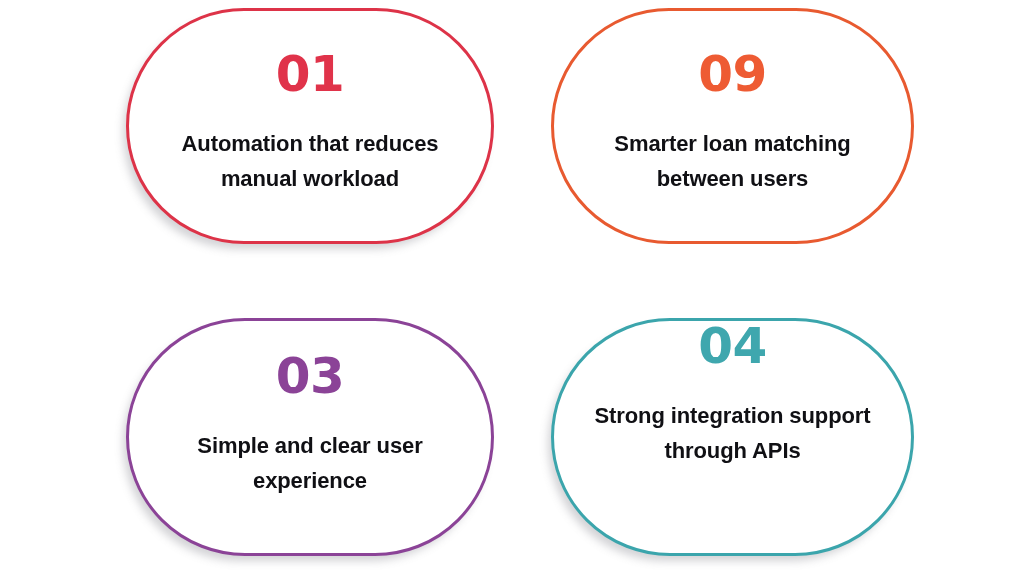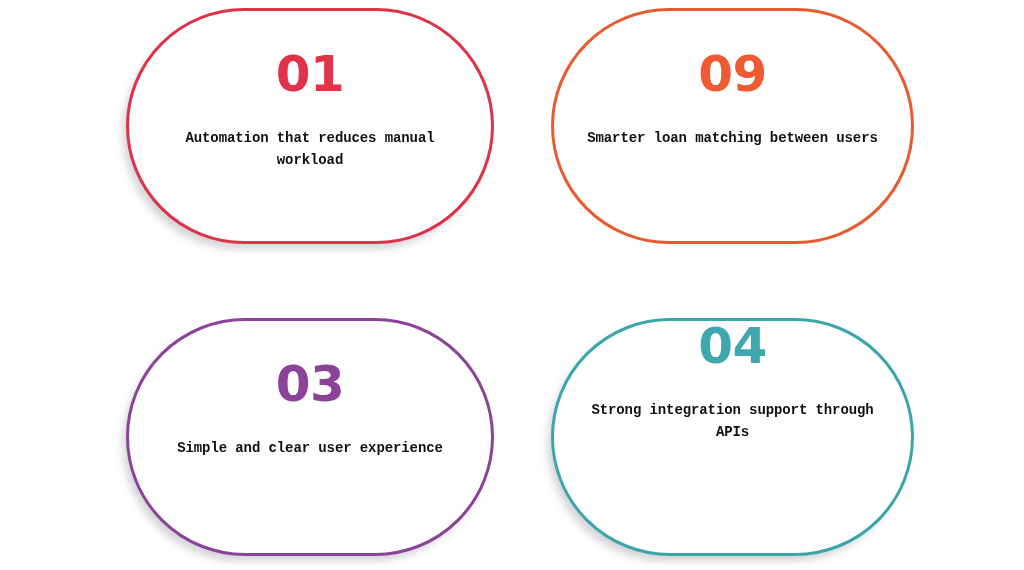--- a/index.html
+++ b/index.html
@@ -46,44 +46,44 @@
     font-weight: 700;
     letter-spacing: -0.5px;
     line-height: 1;
     margin: 0;
     padding: 0;
     font-family: "DejaVu Sans", "Liberation Sans", sans-serif;
     -webkit-font-smoothing: antialiased;
   }
 
   .card-text {
-    font-size: 14px;
+    font-size: 22px;
     font-weight: 700;
     line-height: 1.58;
     color: #101014;
     margin: 0;
     padding: 0;
     letter-spacing: -0.1px;
-    font-family: Liberation Mono, monospace;
+    font-family: Liberation Sans, sans-serif;
     max-width: 95%;
   }
 
   
   #card-1 { left: 117px; top: 8px;   width: 368px; height: 236px; border-radius: 118px; }
   #card-2 { left: 542px; top: 8px;   width: 363px; height: 236px; border-radius: 118px; }
   #card-3 { left: 117px; top: 318px; width: 368px; height: 238px; border-radius: 119px; }
   #card-4 { left: 542px; top: 318px; width: 363px; height: 238px; border-radius: 119px; }
 
   #card-1 .card-number { padding-top: 38px; }
   #card-1 .card-text   { padding-top: 28px; max-width: 300px; }
 
   #card-2 .card-number { padding-top: 38px; }
   #card-2 .card-text   { padding-top: 28px; max-width: 310px; }
 
-  #card-3 .card-number { padding-top: 38px; }
+  #card-3 .card-number { padding-top: 30px; }
   #card-3 .card-text   { padding-top: 28px; max-width: 300px; }
 
   #card-4 .card-number { }
   #card-4 .card-text   { padding-top: 28px; max-width: 320px; }
 </style>
 </head>
 <body style="background: rgb(255, 255, 255);">
 
 <div class="board">
 

